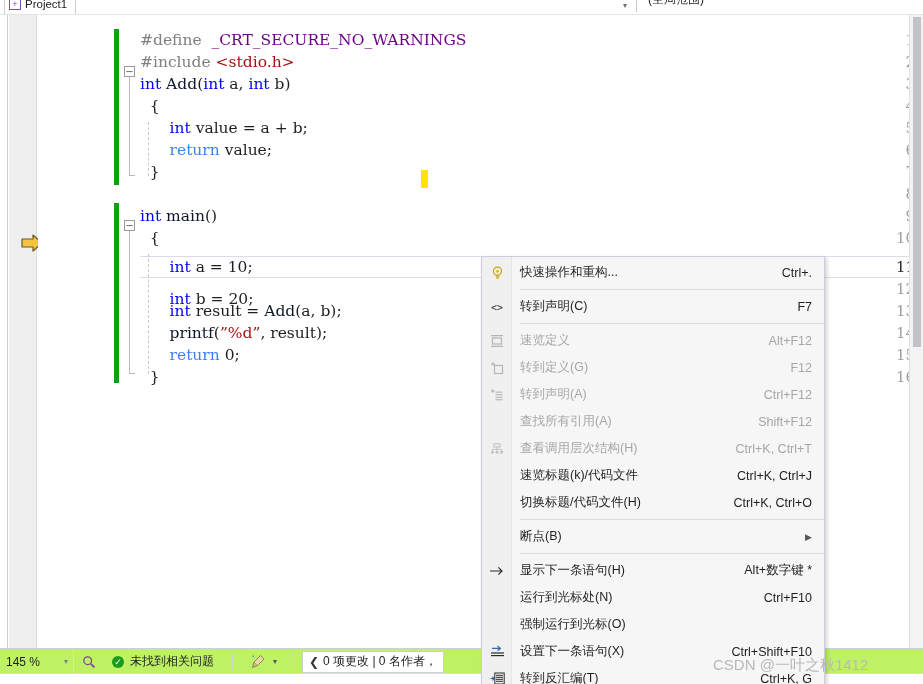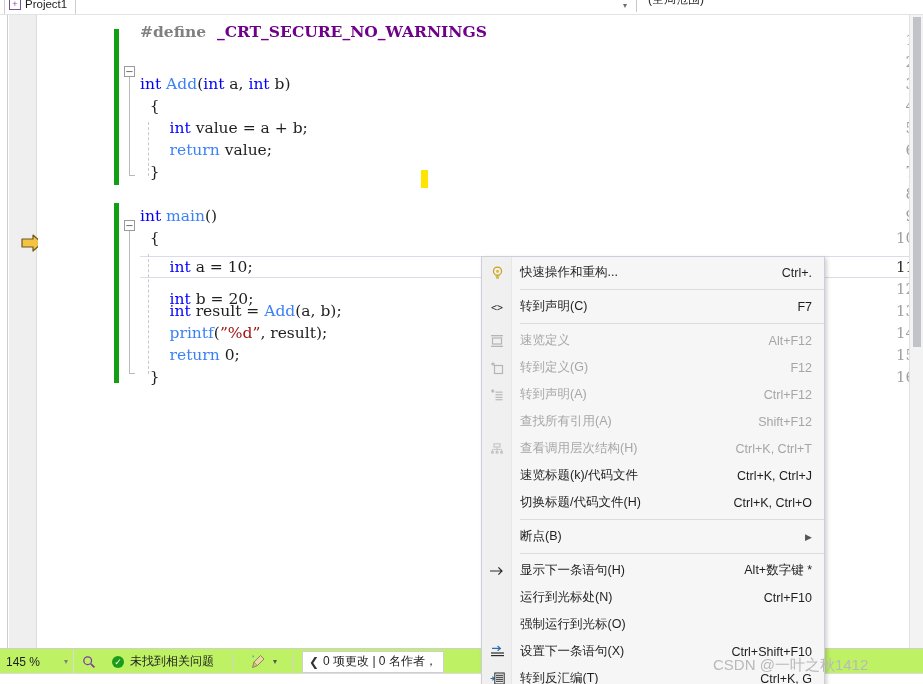--- a/index.html
+++ b/index.html
@@ -106,21 +106,21 @@
     font-size: 15.5px;
     line-height: 22px;
     white-space: pre;
     color: #1f1f1f;
   }
   .code .row { position: absolute; left: 0; height: 22px; white-space: pre; }
   .kw   { color: #0000ff; }
   .pre  { color: #808080; }
   .mac  { color: #6f008a; }
   .str  { color: #a31515; }
-  .fn   { color: #3b82f6; }
+  .fn   { color: #0f172a; }
   .num  { color: #1f1f1f; }
   .ret  { color: #3b82f6; }
   .hdr  { color: #a31515; }
 
   
   .guide {
     position: absolute; width: 0; border-left: 1px dashed #c8c8c8;
   }
   
   .cur-line-box {
@@ -274,21 +274,22 @@
     <div class="ln" style="top:190px;">9</div>
     <div class="ln" style="top:212px;">10</div>
     <div class="ln cur" style="top:241px;">11</div>
     <div class="ln" style="top:263px;">12</div>
     <div class="ln" style="top:285px;">13</div>
     <div class="ln" style="top:307px;">14</div>
     <div class="ln" style="top:329px;">15</div>
     <div class="ln" style="top:351px;">16</div>
 
     <div class="code">
-      <div class="row" style="top:6px;font-weight:bold;"><span class="pre">#define</span>  <span class="mac">_CRT_SECURE_NO_WARNINGS</span></div>
+      <div class="row" style="top:14px;"><span class="pre">#define</span>  <span class="mac">_CRT_SECURE_NO_WARNINGS</span></div>
+      <div class="row" style="top:36px;"><span class="pre">#include</span> <span class="hdr">&lt;stdio.h&gt;</span></div>
       <div class="row" style="top:58px;"><span class="kw">int</span> <span class="fn">Add</span>(<span class="kw">int</span> a, <span class="kw">int</span> b)</div>
       <div class="row" style="top:80px;">  {</div>
       <div class="row" style="top:102px;">      <span class="kw">int</span> value = a + b;</div>
       <div class="row" style="top:124px;">      <span class="ret">return</span> value;</div>
       <div class="row" style="top:146px;">  }</div>
       <div class="row" style="top:168px;"></div>
       <div class="row" style="top:190px;"><span class="kw">int</span> <span class="fn">main</span>()</div>
       <div class="row" style="top:212px;">  {</div>
       <div class="row" style="top:241px;">      <span class="kw">int</span> a = <span class="num">10</span>;</div>
       <div class="row" style="top:273px;">      <span class="kw">int</span> b = <span class="num">20</span>;</div>

